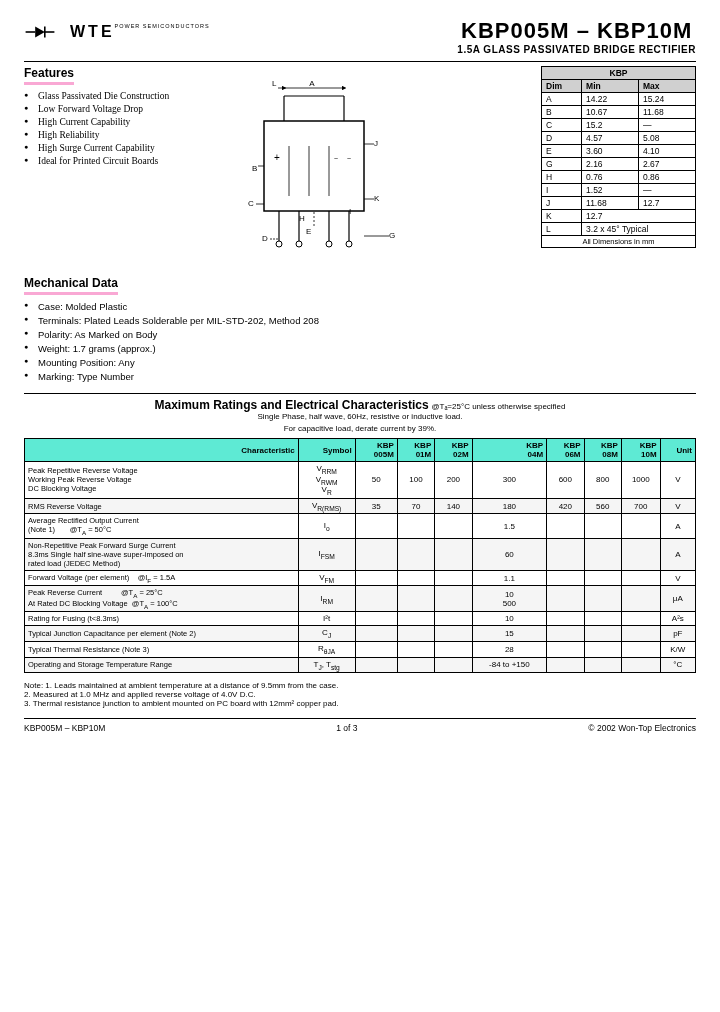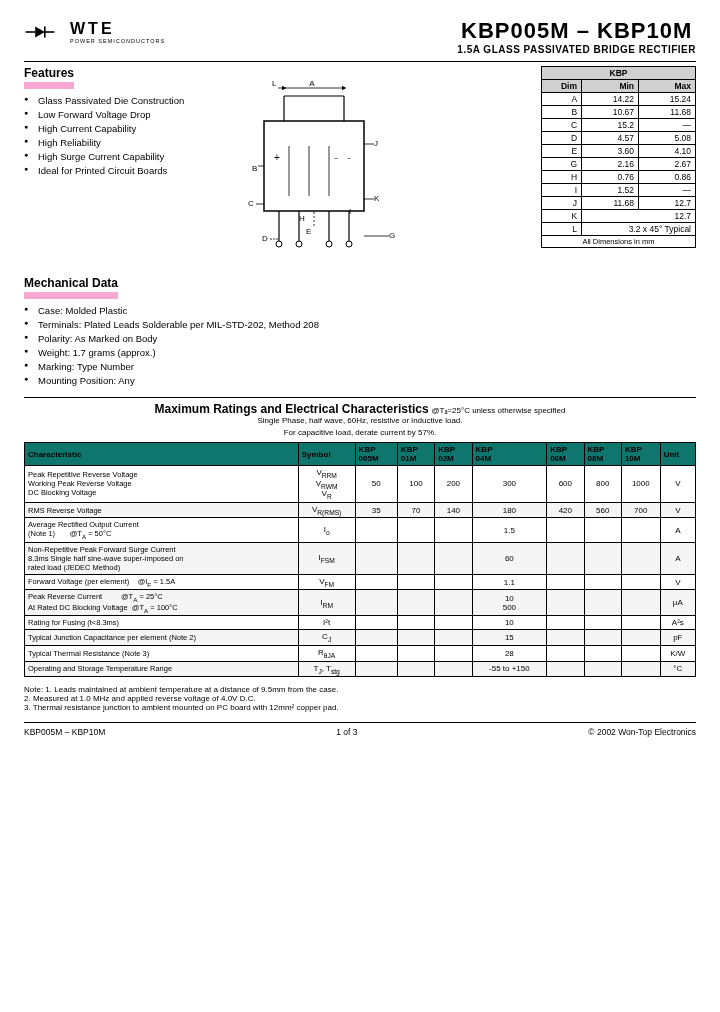--- a/index.html
+++ b/index.html
@@ -24,21 +24,21 @@
       display: flex;
       align-items: center;
       gap: 6px;
     }
     .logo-diode {
       width: 40px;
       height: 28px;
     }
     .logo-text-area {
       display: flex;
-      flex-direction: column;
+      flex-direction: row;
     }
     .logo-wte {
       font-size: 16px;
       font-weight: bold;
       letter-spacing: 3px;
     }
     .logo-subtitle {
       font-size: 5.5px;
       letter-spacing: 1px;
       text-transform: uppercase;
@@ -61,36 +61,37 @@
       border: none;
       border-top: 1.5px solid #000;
       margin: 6px 0 4px 0;
     }
 
     
     .section-title {
       font-size: 12px;
       font-weight: bold;
       margin-bottom: 4px;
-      border-bottom: 7px solid #f9a8d4;
+      border-bottom: 3px solid #f9a8d4;
       padding-bottom: 2px;
       display: inline-block;
     }
 
     .features-row {
       display: flex;
       gap: 10px;
       margin-bottom: 8px;
     }
     .features-left {
       flex: 0 0 200px;
     }
     .features-list {
       list-style: none;
       padding: 0;
+      font-family: Liberation Serif, serif;
     }
     .features-list li {
       padding: 1.5px 0 1.5px 14px;
       position: relative;
       font-size: 9.5px;
     }
     .features-list li::before {
       content: "●";
       position: absolute;
       left: 0;
@@ -111,21 +112,21 @@
       flex: 0 0 155px;
     }
     .kbp-table {
       border-collapse: collapse;
       font-size: 8.5px;
       width: 100%;
     }
     .kbp-table th, .kbp-table td {
       border: 1px solid #000;
       padding: 1px 4px;
-      text-align: right;
+      text-align: left;
     }
     .kbp-table th {
       background: #d0d0d0;
       font-weight: bold;
     }
     .kbp-table .header-kbp { text-align: center; font-weight: bold; }
 
     
     .mech-section {
       margin-top: 6px;
@@ -162,22 +163,22 @@
       border-collapse: collapse;
       width: 100%;
       font-size: 8px;
     }
     .char-table th, .char-table td {
       border: 1px solid #000;
       padding: 2px 3px;
       vertical-align: middle;
     }
     .char-table th {
-      background: #0f766e;
-      text-align: left;
+      background: #5eead4;
+      text-align: right;
       font-weight: bold;
     }
     .char-table td.char-col {
       font-size: 7.5px;
     }
     .char-table td.center {
       text-align: center;
     }
     .char-table tr:nth-child(even) td {
       background: #f5f5f5;
@@ -383,32 +384,32 @@
   </div>
 </div>
 
 <div class="mech-section">
   <div class="section-title">Mechanical Data</div>
   <ul class="mech-list">
     <li>Case: Molded Plastic</li>
     <li>Terminals: Plated Leads Solderable per MIL-STD-202, Method 208</li>
     <li>Polarity: As Marked on Body</li>
     <li>Weight: 1.7 grams (approx.)</li>
+    <li>Mounting Position: Any</li>
     <li>Marking: Type Number</li>
-    <li>Mounting Position: Any</li>
   </ul>
 </div>
 
 <hr class="section-rule" style="margin-top:10px;">
 
 <div style="margin-bottom:5px;text-align:center;">
   <span class="ratings-title">Maximum Ratings and Electrical Characteristics</span>
   <span style="font-size:8px;">@Tₐ=25°C unless otherwise specified</span>
   <div class="ratings-subtitle">Single Phase, half wave, 60Hz, resistive or inductive load.</div>
-  <div class="ratings-subtitle">For capacitive load, derate current by 57%.</div>
+  <div class="ratings-subtitle">For capacitive load, derate current by 39%.</div>
 </div>
 
 <table class="char-table">
   <thead>
     <tr>
       <th>Characteristic</th>
       <th>Symbol</th>
       <th>KBP<br>005M</th>
       <th>KBP<br>01M</th>
       <th>KBP<br>02M</th>
@@ -527,21 +528,21 @@
       <td></td>
       <td></td>
       <td class="center">K/W</td>
     </tr>
     <tr>
       <td class="char-col">Operating and Storage Temperature Range</td>
       <td class="center">T<sub>J</sub>, T<sub>stg</sub></td>
       <td></td>
       <td></td>
       <td></td>
-      <td class="center">-55 to +150</td>
+      <td class="center">-84 to +150</td>
       <td></td>
       <td></td>
       <td></td>
       <td class="center">°C</td>
     </tr>
   </tbody>
 </table>
 
 <div class="notes-section">
   <div>Note:  1. Leads maintained at ambient temperature at a distance of 9.5mm from the case.</div>

